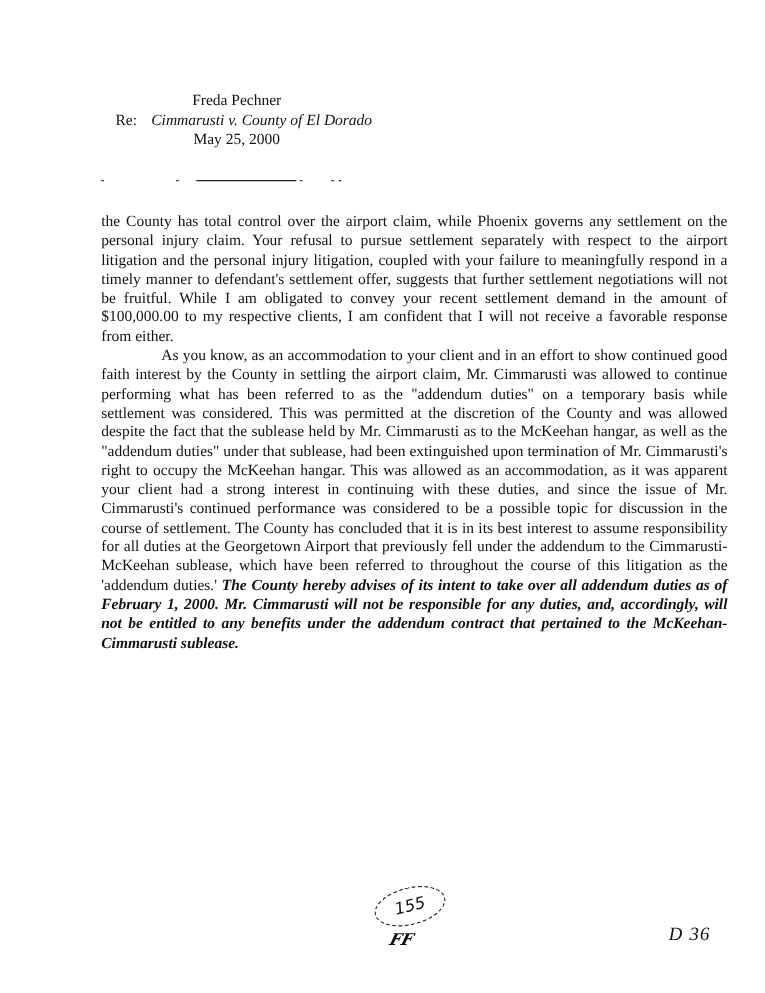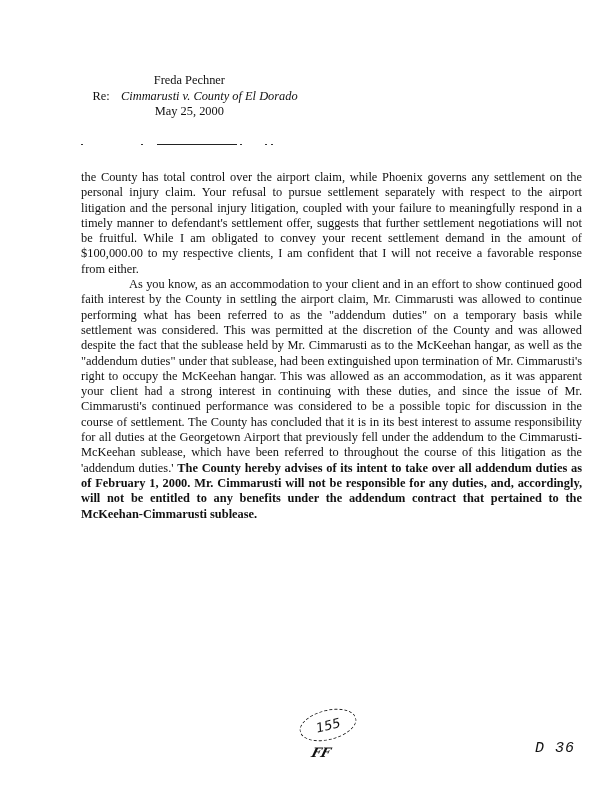--- a/index.html
+++ b/index.html
@@ -7,27 +7,27 @@
          font-family: "Liberation Serif", "DejaVu Serif", serif; color: #111; }
   .header { position: absolute; left: 81px; top: 73px; font-size: 12.4px; line-height: 15.5px; text-align: center; }
   .header .re-label { display: inline-block; width: 40px; }
   .header .re-case { font-style: italic; }
   .rule { position: absolute; left: 157px; top: 144px; width: 80px; height: 0; border-top: 1px solid #222; }
   .rule-dots { position: absolute; top: 144px; height: 1px; width: 2px; background: #333; }
   .body { position: absolute; left: 81px; top: 149px; width: 501px; font-size: 12.4px; line-height: 15.3px;
           text-align: justify; margin-top: 21px; }
   .body p { margin: 0; }
   .body p.indent { text-indent: 48px; }
-  .bold { font-weight: bold; }
+  .bold { font-weight: bold; font-style: italic; }
   .stamp { position: absolute; left: 299px; top: 710px; width: 56px; height: 28px; border: 1.5px dashed #222;
            border-radius: 50%; transform: rotate(-14deg); font-family: "DejaVu Sans", sans-serif; font-style: italic;
            font-size: 13px; display: flex; align-items: center; justify-content: center; }
   .initials { position: absolute; left: 312px; top: 745px; font-family: "DejaVu Serif", serif; font-style: italic;
               font-weight: bold; font-size: 13px; transform: skewX(-15deg); }
-  .bates { position: absolute; left: 535px; top: 740px; font-family: Liberation Mono, monospace; font-style: italic;
+  .bates { position: absolute; left: 535px; top: 740px; font-family: Liberation Serif, serif; font-style: italic;
            font-size: 15px; letter-spacing: 1px; }
 </style>
 </head>
 <body>
 
 <div class="header">
   <div>Freda Pechner</div>
   <div>
     <span class="re-label">Re:</span><span class="re-case">Cimmarusti v. County of El Dorado</span>
   </div>

